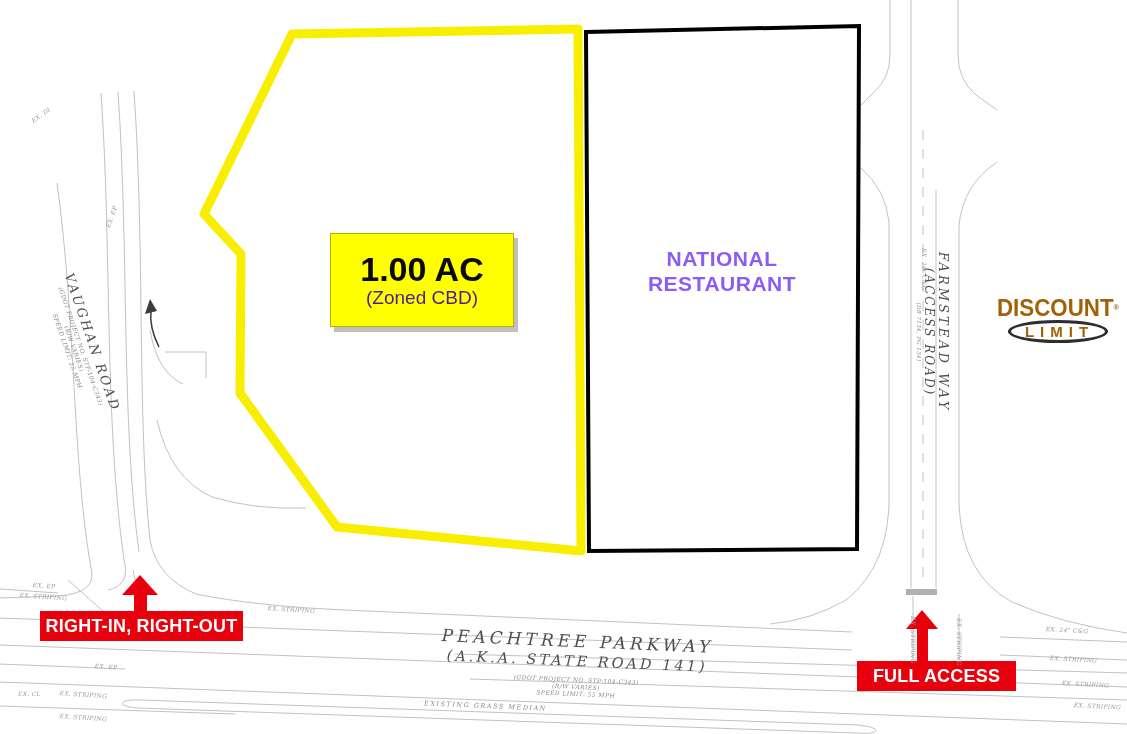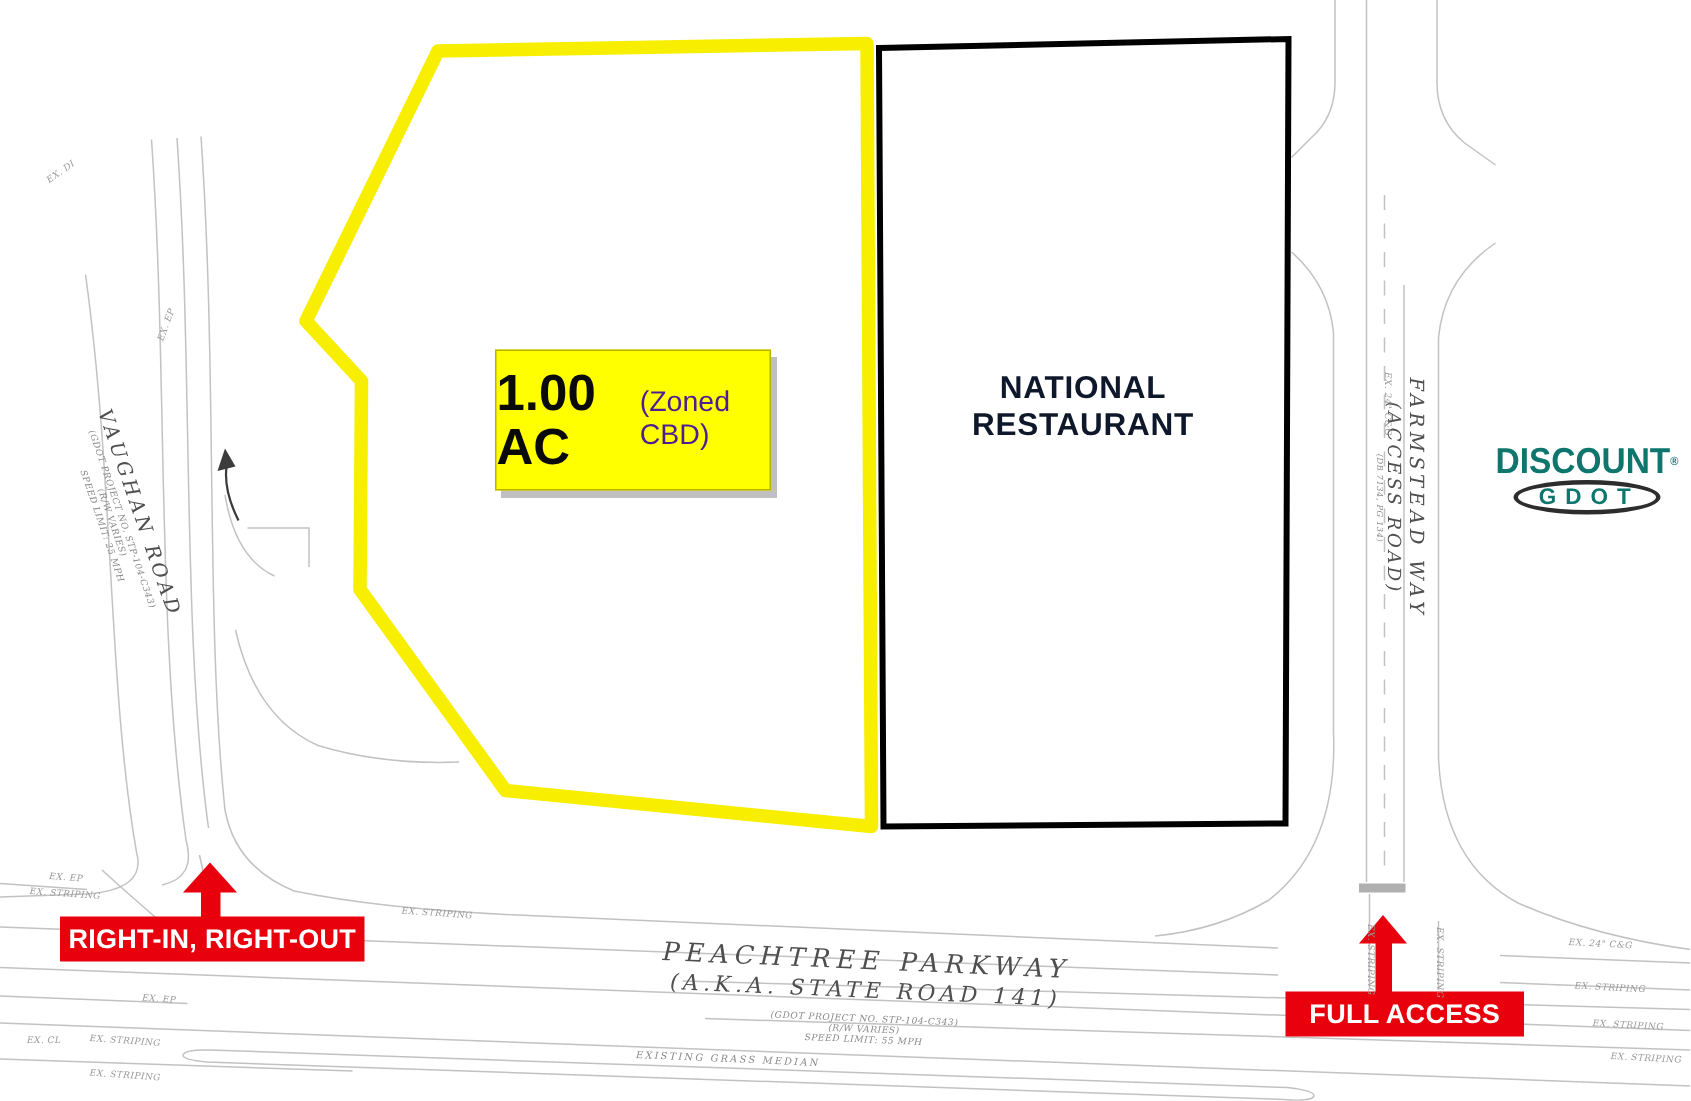--- a/index.html
+++ b/index.html
@@ -10,28 +10,28 @@
     --black:#000000;
   }
   html,body{margin:0;padding:0;background:#ffffff;}
   #stage{position:relative;width:1127px;height:734px;background:#fff;overflow:hidden;
          font-family:"Liberation Sans",sans-serif;}
   #linework{position:absolute;left:0;top:0;}
   .overlay{position:absolute;}
   
   #parcel-label{left:330px;top:233px;width:182px;height:92px;background:var(--yellow-fill);
     border:1px solid #b9b100;box-shadow:4px 5px 0 rgba(140,140,140,.55);
-    display:flex;flex-direction:row;align-items:center;justify-content:center;}
+    display:flex;flex-direction:column;align-items:center;justify-content:center;}
   #parcel-label .area{font-size:34px;font-weight:bold;color:#0a0a0a;letter-spacing:0px;line-height:36px;}
   #parcel-label .zoned{font-size:19px;color:#4c1d95;line-height:22px;}
   
   #restaurant-label{left:634px;top:246px;width:176px;text-align:center;font-weight:bold;
-    font-size:21px;line-height:25px;color:#0f172a;letter-spacing:.5px;}
+    font-size:21px;line-height:25px;color:#8b5cf6;letter-spacing:.5px;}
   
-  #logo{left:991px;top:297px;width:134px;text-align:center;color:#0f766e;}
+  #logo{left:991px;top:297px;width:134px;text-align:center;color:#a16207;}
   #logo .brand{font-weight:bold;font-size:24px;letter-spacing:0;transform:scaleX(.93);
     transform-origin:center;white-space:nowrap;line-height:22px;}
   #logo .reg{font-size:8px;vertical-align:top;}
   #logo .tire{display:inline-block;margin-top:1px;border:3px solid #2d2d2d;border-radius:50%;
     padding:0 11px;font-weight:bold;font-size:15px;letter-spacing:6px;line-height:17px;text-indent:3px;}
   
   .redbox{position:absolute;background:var(--red);color:#fff;font-weight:bold;font-size:18px;
     display:flex;align-items:center;justify-content:center;letter-spacing:.2px;}
   #right-in-box{left:40px;top:611px;width:203px;height:30px;}
   #full-access-box{left:857px;top:661px;width:159px;height:30px;}
@@ -119,21 +119,21 @@
 
   <div id="parcel-label" class="overlay">
     <span class="area">1.00 AC</span>
     <span class="zoned">(Zoned CBD)</span>
   </div>
 
   <div id="restaurant-label" class="overlay">NATIONAL RESTAURANT</div>
 
   <div id="logo" class="overlay">
     <div class="brand"><span>DISCOUNT</span><span class="reg">®</span></div>
-    <div><span class="tire">GDOT</span></div>
+    <div><span class="tire">LIMIT</span></div>
   </div>
 
   <div class="arrow-shaft" id="right-in-shaft"></div>
   <div class="arrow-head" id="right-in-head"></div>
   <div class="redbox" id="right-in-box">RIGHT-IN, RIGHT-OUT</div>
 
   <div class="arrow-shaft" id="full-access-shaft"></div>
   <div class="arrow-head" id="full-access-head"></div>
   <div class="redbox" id="full-access-box">FULL ACCESS</div>
 

